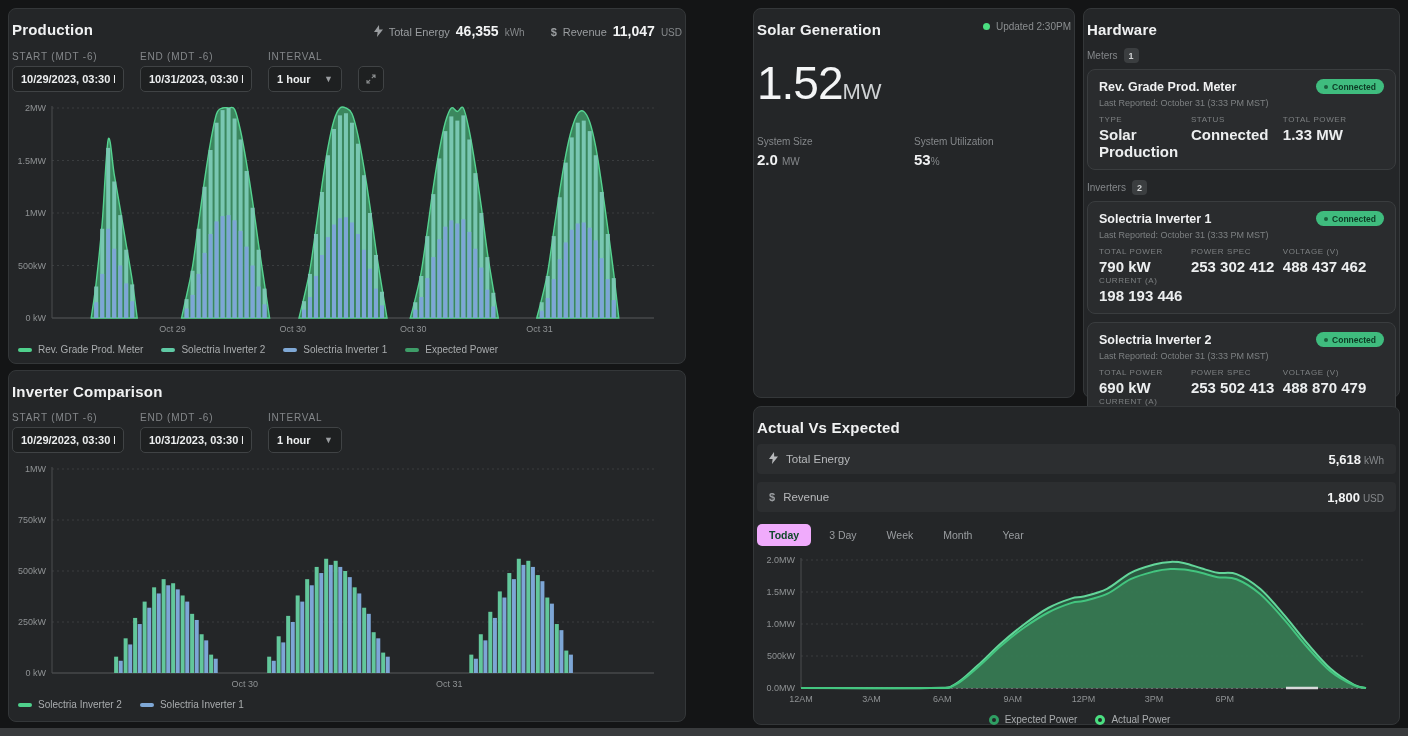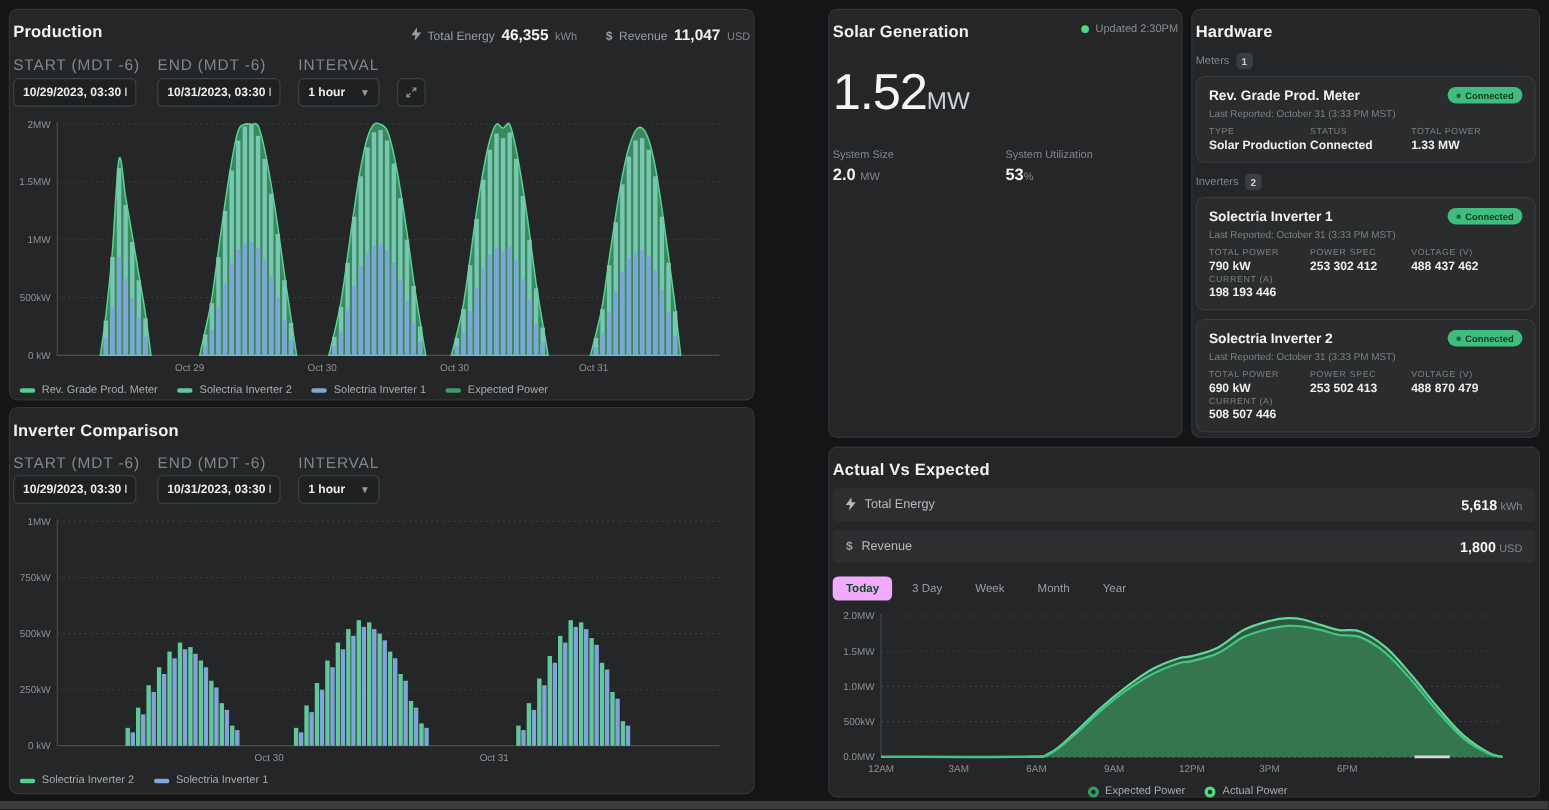--- a/index.html
+++ b/index.html
@@ -30,21 +30,21 @@
   
   .panel-head { display:flex; justify-content:space-between; align-items:flex-start; }
   .head-stats { display:flex; gap:26px; align-items:center; margin-top:2px; }
   .stat { display:flex; gap:6px; align-items:baseline; font-size:11px; color:#9a9da0; }
   .stat .icon { position:relative; top:1px; }
   .stat b { font-size:14px; color:#f2f3f4; }
   .stat .unit { font-size:10px; color:#85888b; }
 
   
   .controls { display:flex; gap:16px; margin-top:12px; align-items:flex-end; }
-  .field label { display:block; font-size:14px; letter-spacing:0.8px; color:#84878a; margin-bottom:4px; text-transform:uppercase; }
+  .field label { display:block; font-size:10px; letter-spacing:0.8px; color:#84878a; margin-bottom:4px; text-transform:uppercase; }
   .field input {
     background:#1e2021; border:1px solid #404345; border-radius:5px;
     color:#eceeef; font-family:"Liberation Sans",sans-serif; font-size:11px; font-weight:bold;
     height:26px; width:112px; padding:0 8px;
   }
   .select {
     background:#1e2021; border:1px solid #404345; border-radius:5px;
     height:26px; width:74px; padding:0 8px; display:flex; align-items:center; justify-content:space-between;
     font-size:11px; font-weight:bold; color:#eceeef; cursor:pointer;
   }
@@ -82,21 +82,21 @@
     font-size:9px; font-weight:bold; display:inline-flex; align-items:center; justify-content:center; padding:0 3px; }
   .hw-card { background:#2a2c2e; border:1px solid #3a3d3f; border-radius:8px; padding:9px 11px; margin-bottom:8px; }
   .hw-card-head { display:flex; justify-content:space-between; align-items:center; }
   .hw-card-head .name { font-size:12.5px; font-weight:bold; color:#f0f1f2; }
   .badge { background:#3fbc7e; color:#0d3a24; font-size:8.5px; font-weight:bold;
     border-radius:9px; padding:2.5px 8px; display:inline-flex; gap:4px; align-items:center; }
   .badge .bdot { width:4px; height:4px; border-radius:50%; background:#0d3a24; opacity:0.7; }
   .last-reported { font-size:9px; color:#7d8082; margin-top:4px; }
   .hw-fields { display:grid; grid-template-columns:1fr 1fr 1.1fr; row-gap:1px; margin-top:7px; }
   .hw-field .flbl { font-size:8px; letter-spacing:0.6px; color:#7d8082; text-transform:uppercase; margin-bottom:2px; }
-  .hw-field .fval { font-size:11px; font-weight:bold; color:#eceeef; }
+  .hw-field .fval { font-size:15px; font-weight:bold; color:#eceeef; }
 
   
   .ae-row { background:#2c2e30; border-radius:4px; height:30px; display:flex; align-items:center;
     justify-content:space-between; padding:0 12px; margin-top:8px; }
   .ae-row .left { display:flex; gap:8px; align-items:center; font-size:11.5px; color:#b7b9bb; }
   .ae-row .right { font-size:13px; font-weight:bold; color:#f2f3f4; }
   .ae-row .right .unit { font-size:10px; font-weight:normal; color:#85888b; margin-left:3px; }
   .tabs { display:flex; gap:6px; margin-top:12px; }
   .tab { border:none; background:transparent; color:#9a9da0; font-family:"Liberation Sans",sans-serif;
     font-size:10.5px; padding:5px 12px; border-radius:5px; cursor:pointer; }

